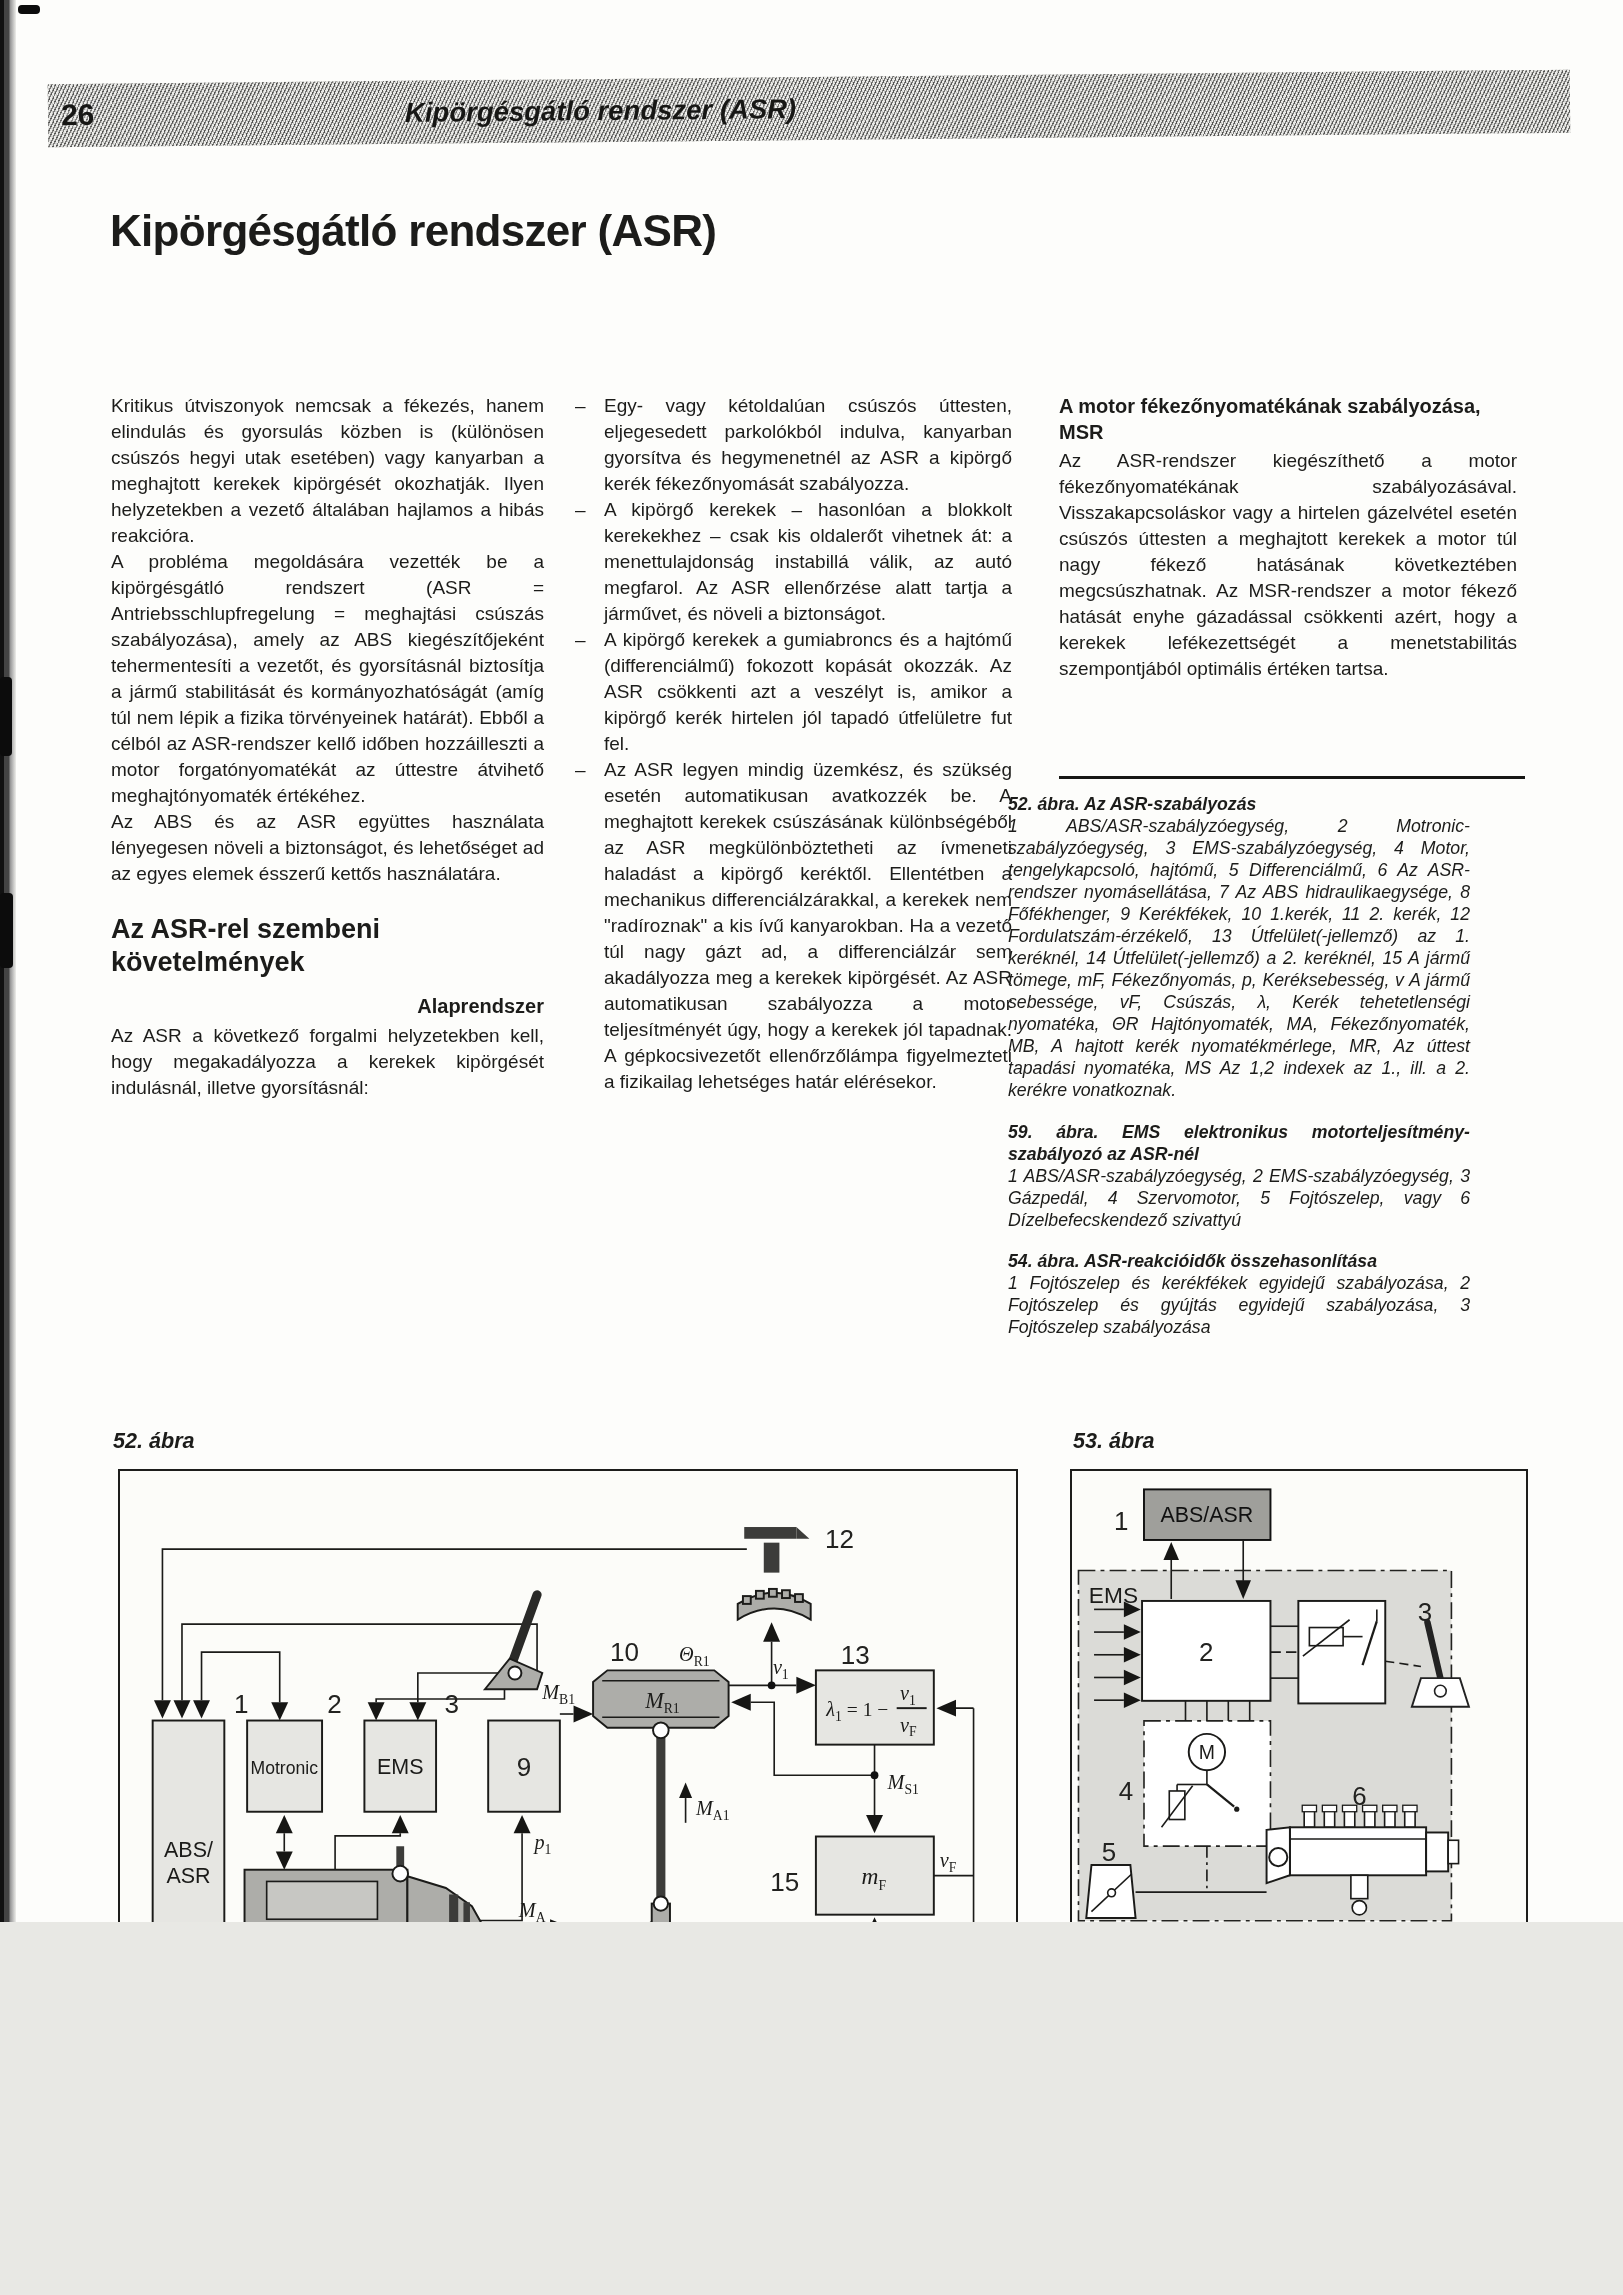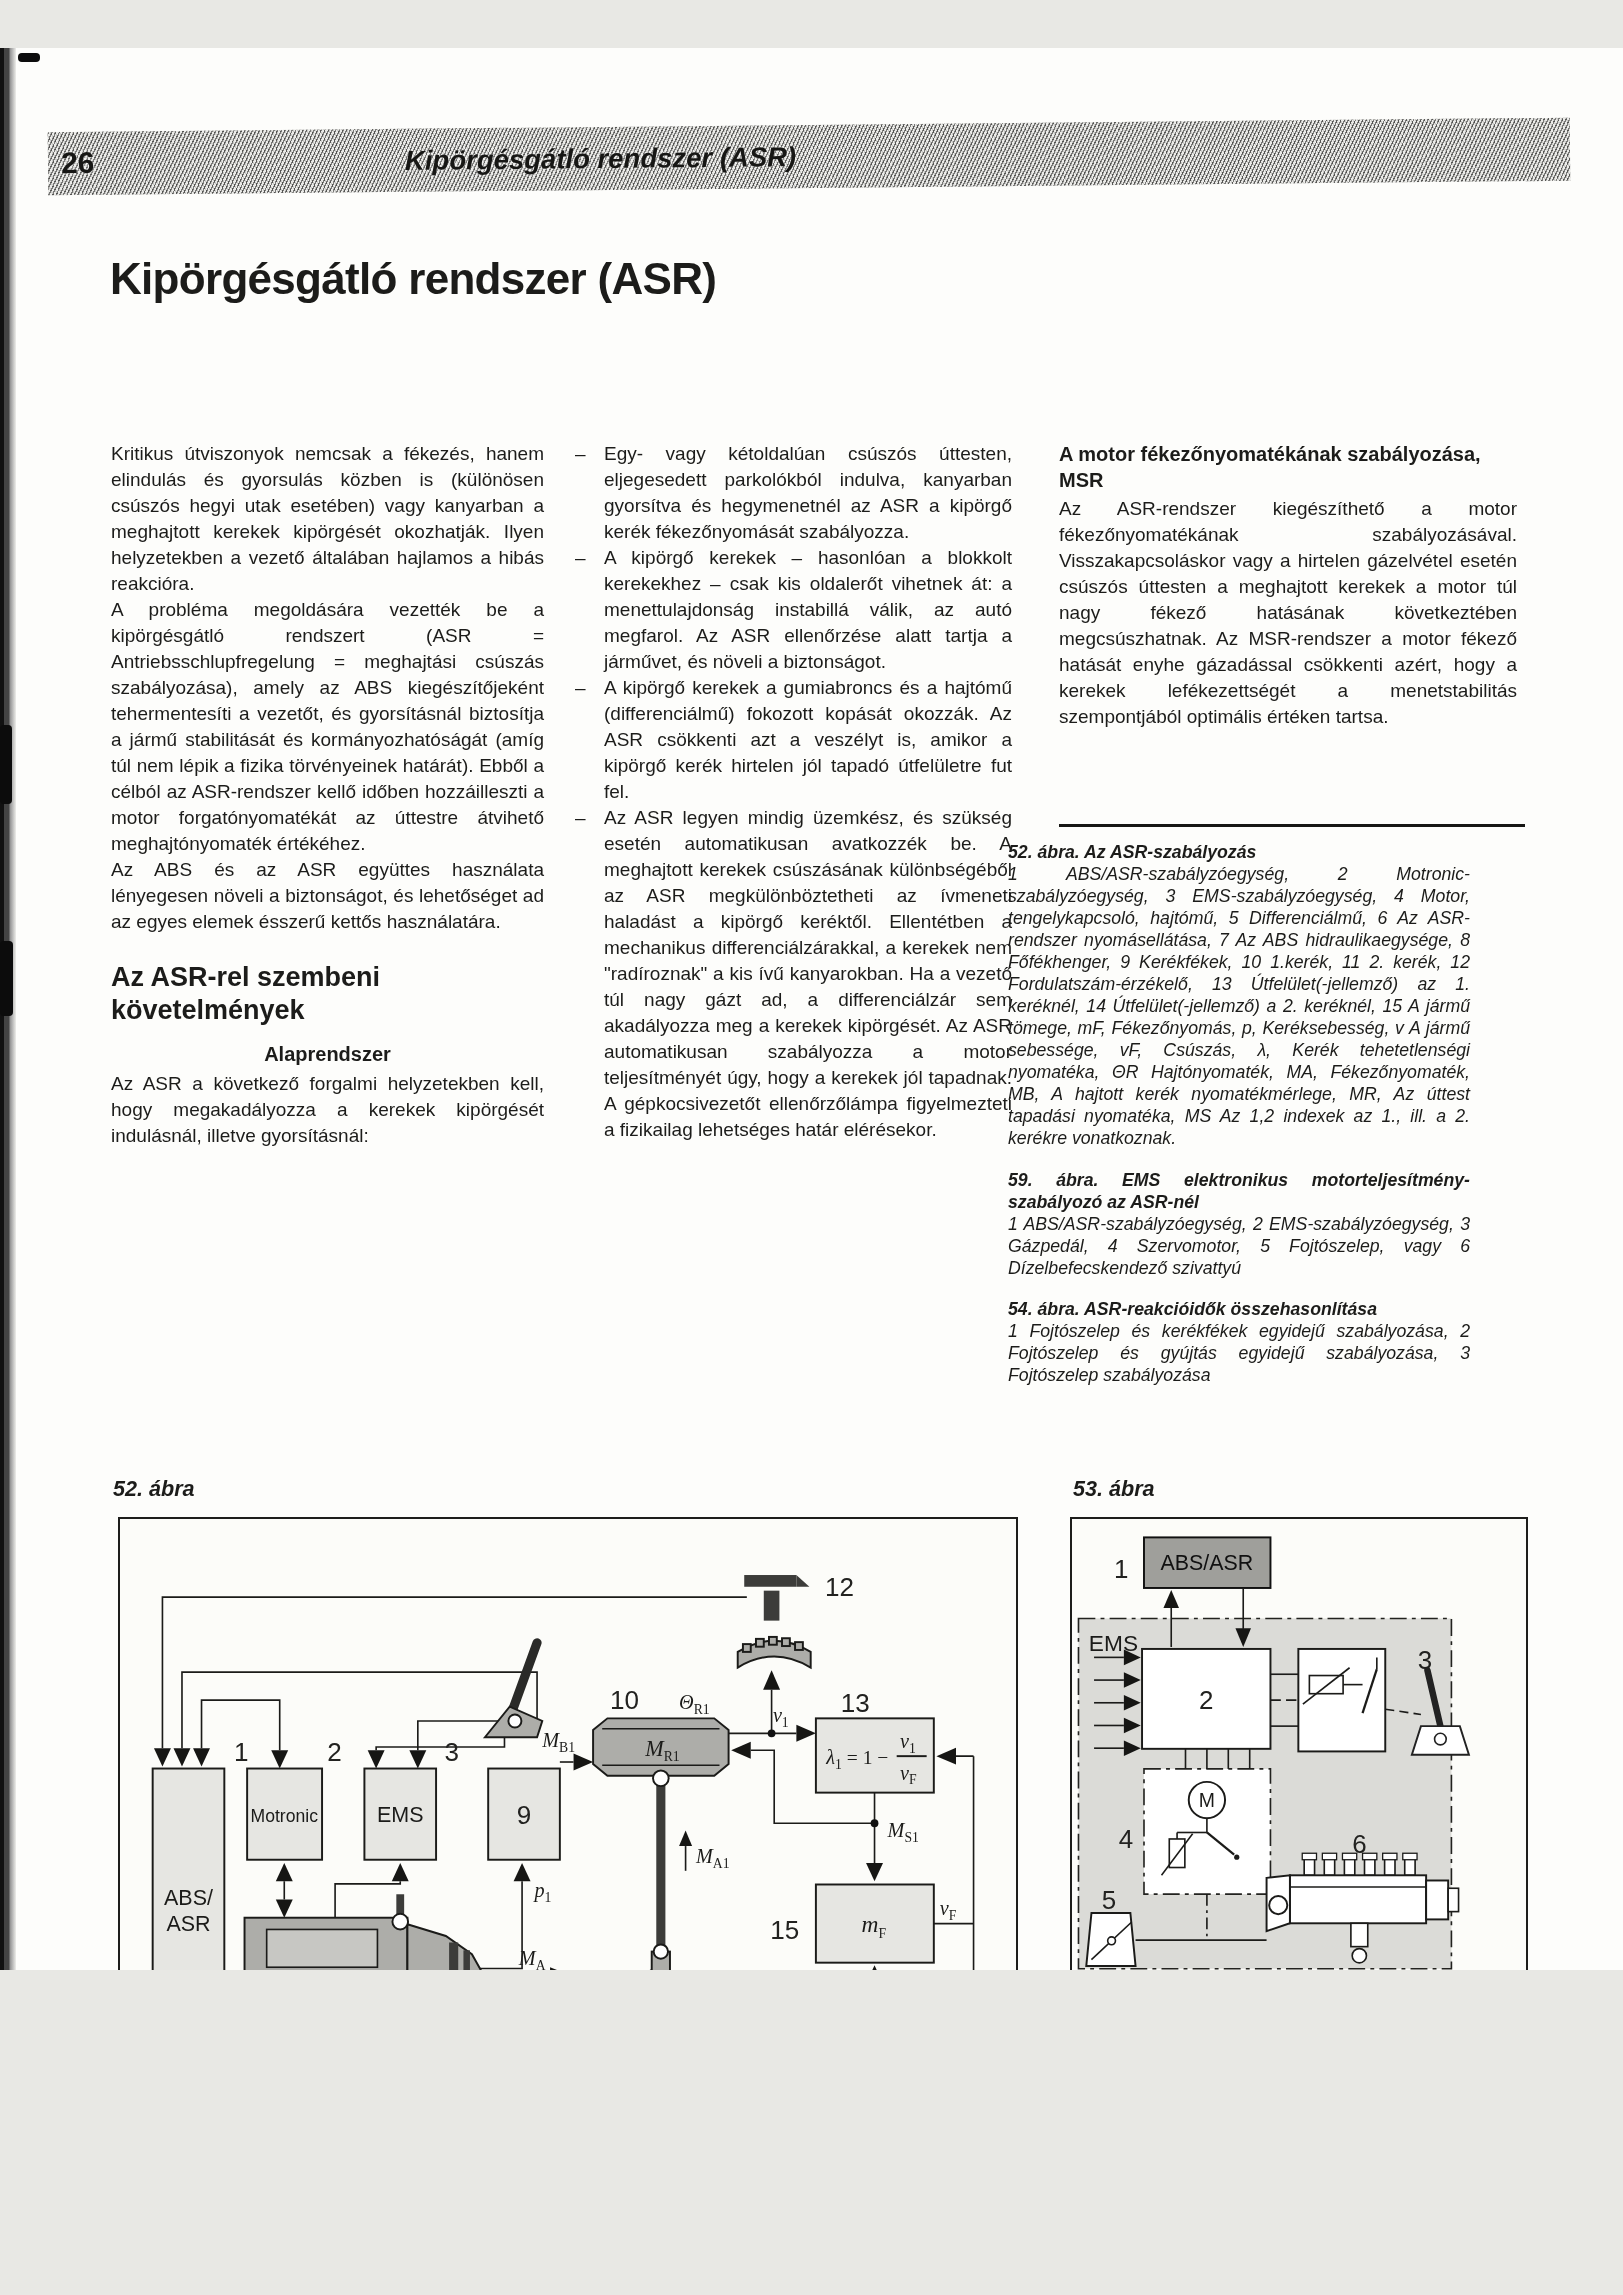--- a/index.html
+++ b/index.html
@@ -1,37 +1,37 @@
 <!DOCTYPE html>
 <html style="font-size:10.5px"><head>
 <meta charset="utf-8">
 <style>
   html,body{margin:0;padding:0;background:#e8e8e4;}
   .page{position:relative;width:1623px;height:1922px;background:#fdfdfb;overflow:hidden;
-        font-family:"Liberation Sans",sans-serif;color:#1c1c1a;margin-top:48px;}
+        font-family:"Liberation Sans",sans-serif;color:#1c1c1a;}
   
   .spine{position:absolute;left:0;top:0;width:15.7px;height:2295px;
          background:linear-gradient(90deg,#111 0 3.9px,#444 3.9px 8.5px,#999 10.5px,#e9e9e6 15.7px);}
   .blob{position:absolute;background:#0c0c0c;border-radius:3.9px;}
   
   .headbar{position:absolute;left:48px;top:77px;width:1522px;height:63px;transform:rotate(-0.55deg);
     background:
       repeating-linear-gradient(115deg, rgba(25,25,25,.50) 0 1.3px, rgba(250,250,248,.55) 1.3px 3.3px),
       repeating-linear-gradient(62deg,  rgba(25,25,25,.32) 0 1.3px, rgba(240,240,238,.4) 1.3px 3.9px),
       #c9c9c4;}
   .headnum{position:absolute;left:13px;top:14.4px;font-size:30px;font-weight:700;color:#171715;
            text-shadow:0 0 3.3px rgba(255,255,255,.7);}
   .headtitle{position:absolute;left:357px;top:15.7px;font-size:27.5px;font-weight:700;font-style:italic;
              color:#171715;text-shadow:0 0 3.3px rgba(255,255,255,.7);}
   .maintitle{position:absolute;left:110px;top:177px;font-size:44px;font-weight:700;letter-spacing:-0.7px;}
   
   .col{position:absolute;text-align:justify;font-size:19px;line-height:26px;}
   .col p{margin:0;}
   .h-big{font-size:27px;line-height:33px;font-weight:700;margin:26px 0 14.4px 0;text-align:left;}
-  .h-sub{font-size:20px;font-weight:700;margin:9.2px 0 3.9px 0;text-align:center;}
+  .h-sub{font-size:20px;font-weight:700;margin:9.2px 0 3.9px 0;text-align:right;}
   .dash-item{display:flex;}
   .dash{flex:0 0 29px;}
   .dash-text{flex:1;text-align:justify;}
   .col3-h{font-size:20px;font-weight:700;line-height:26px;text-align:left;margin:0 0 2.6px 0;}
   .rule{position:absolute;background:#161614;}
   .caps{position:absolute;font-style:italic;font-size:17.7px;line-height:22px;text-align:justify;}
   .cap-t{font-weight:700;margin:0;}
   .cap-b{margin:0 0 19.6px 0;}
   .figlabel{position:absolute;font-size:21.6px;font-weight:700;font-style:italic;}
   .figbox{position:absolute;border:2px solid #1d1d1b;background:#fcfcf9;box-sizing:border-box;}

